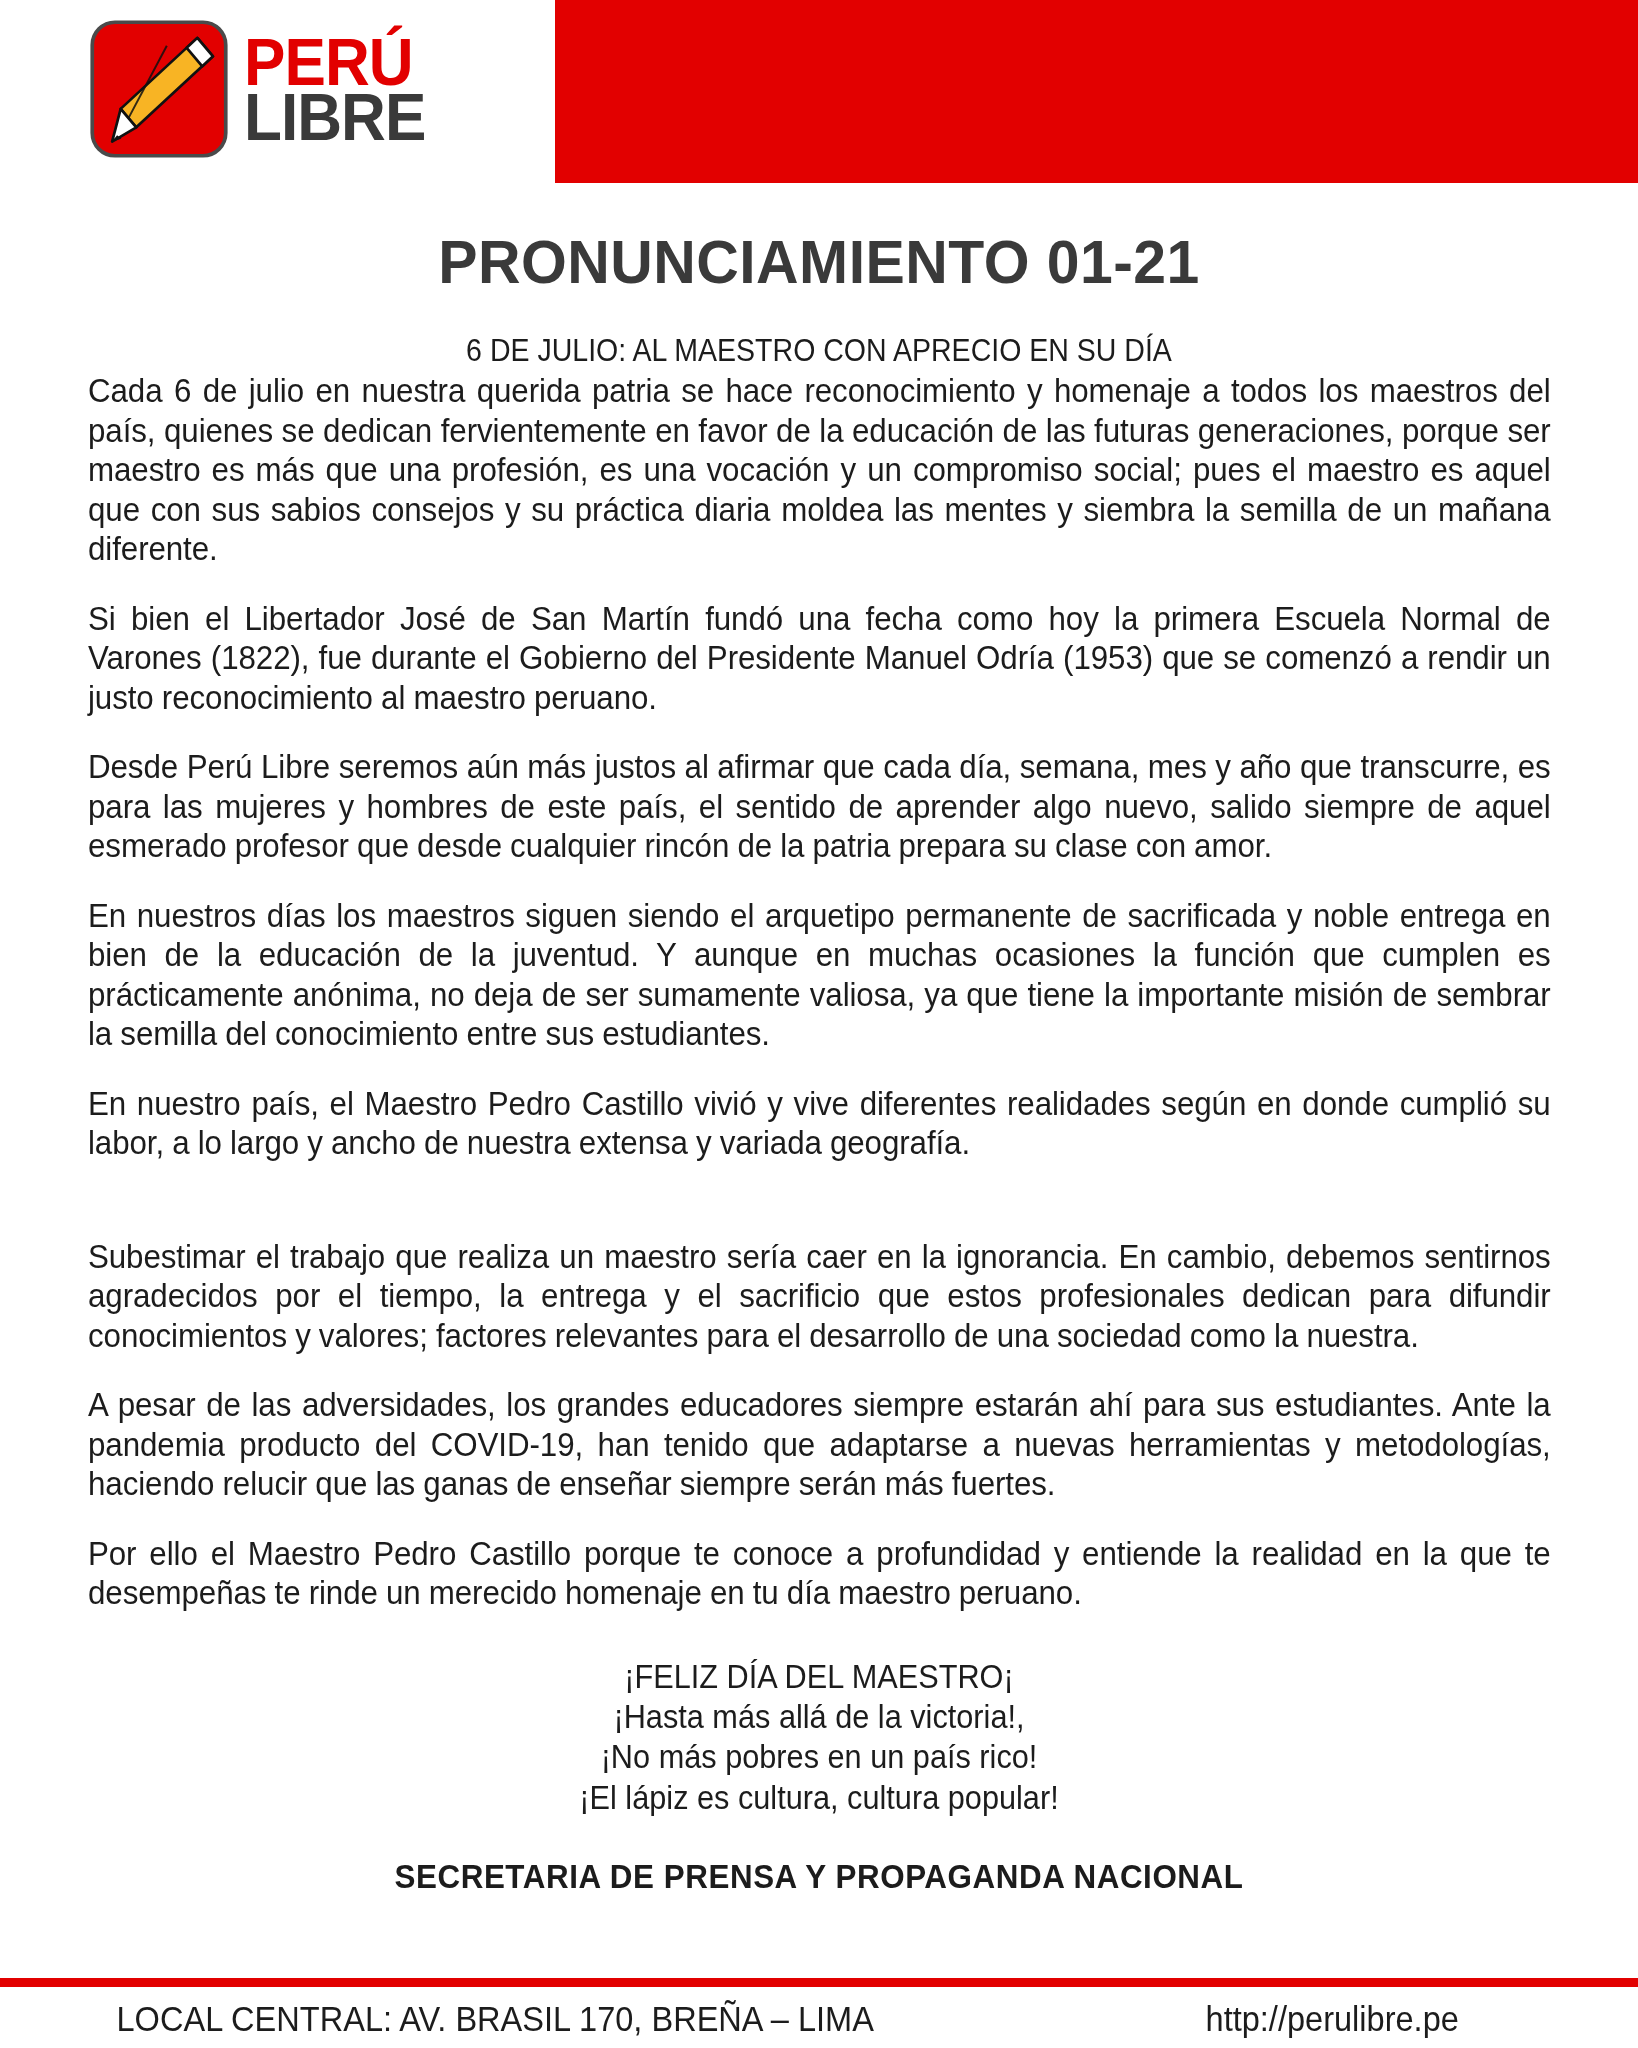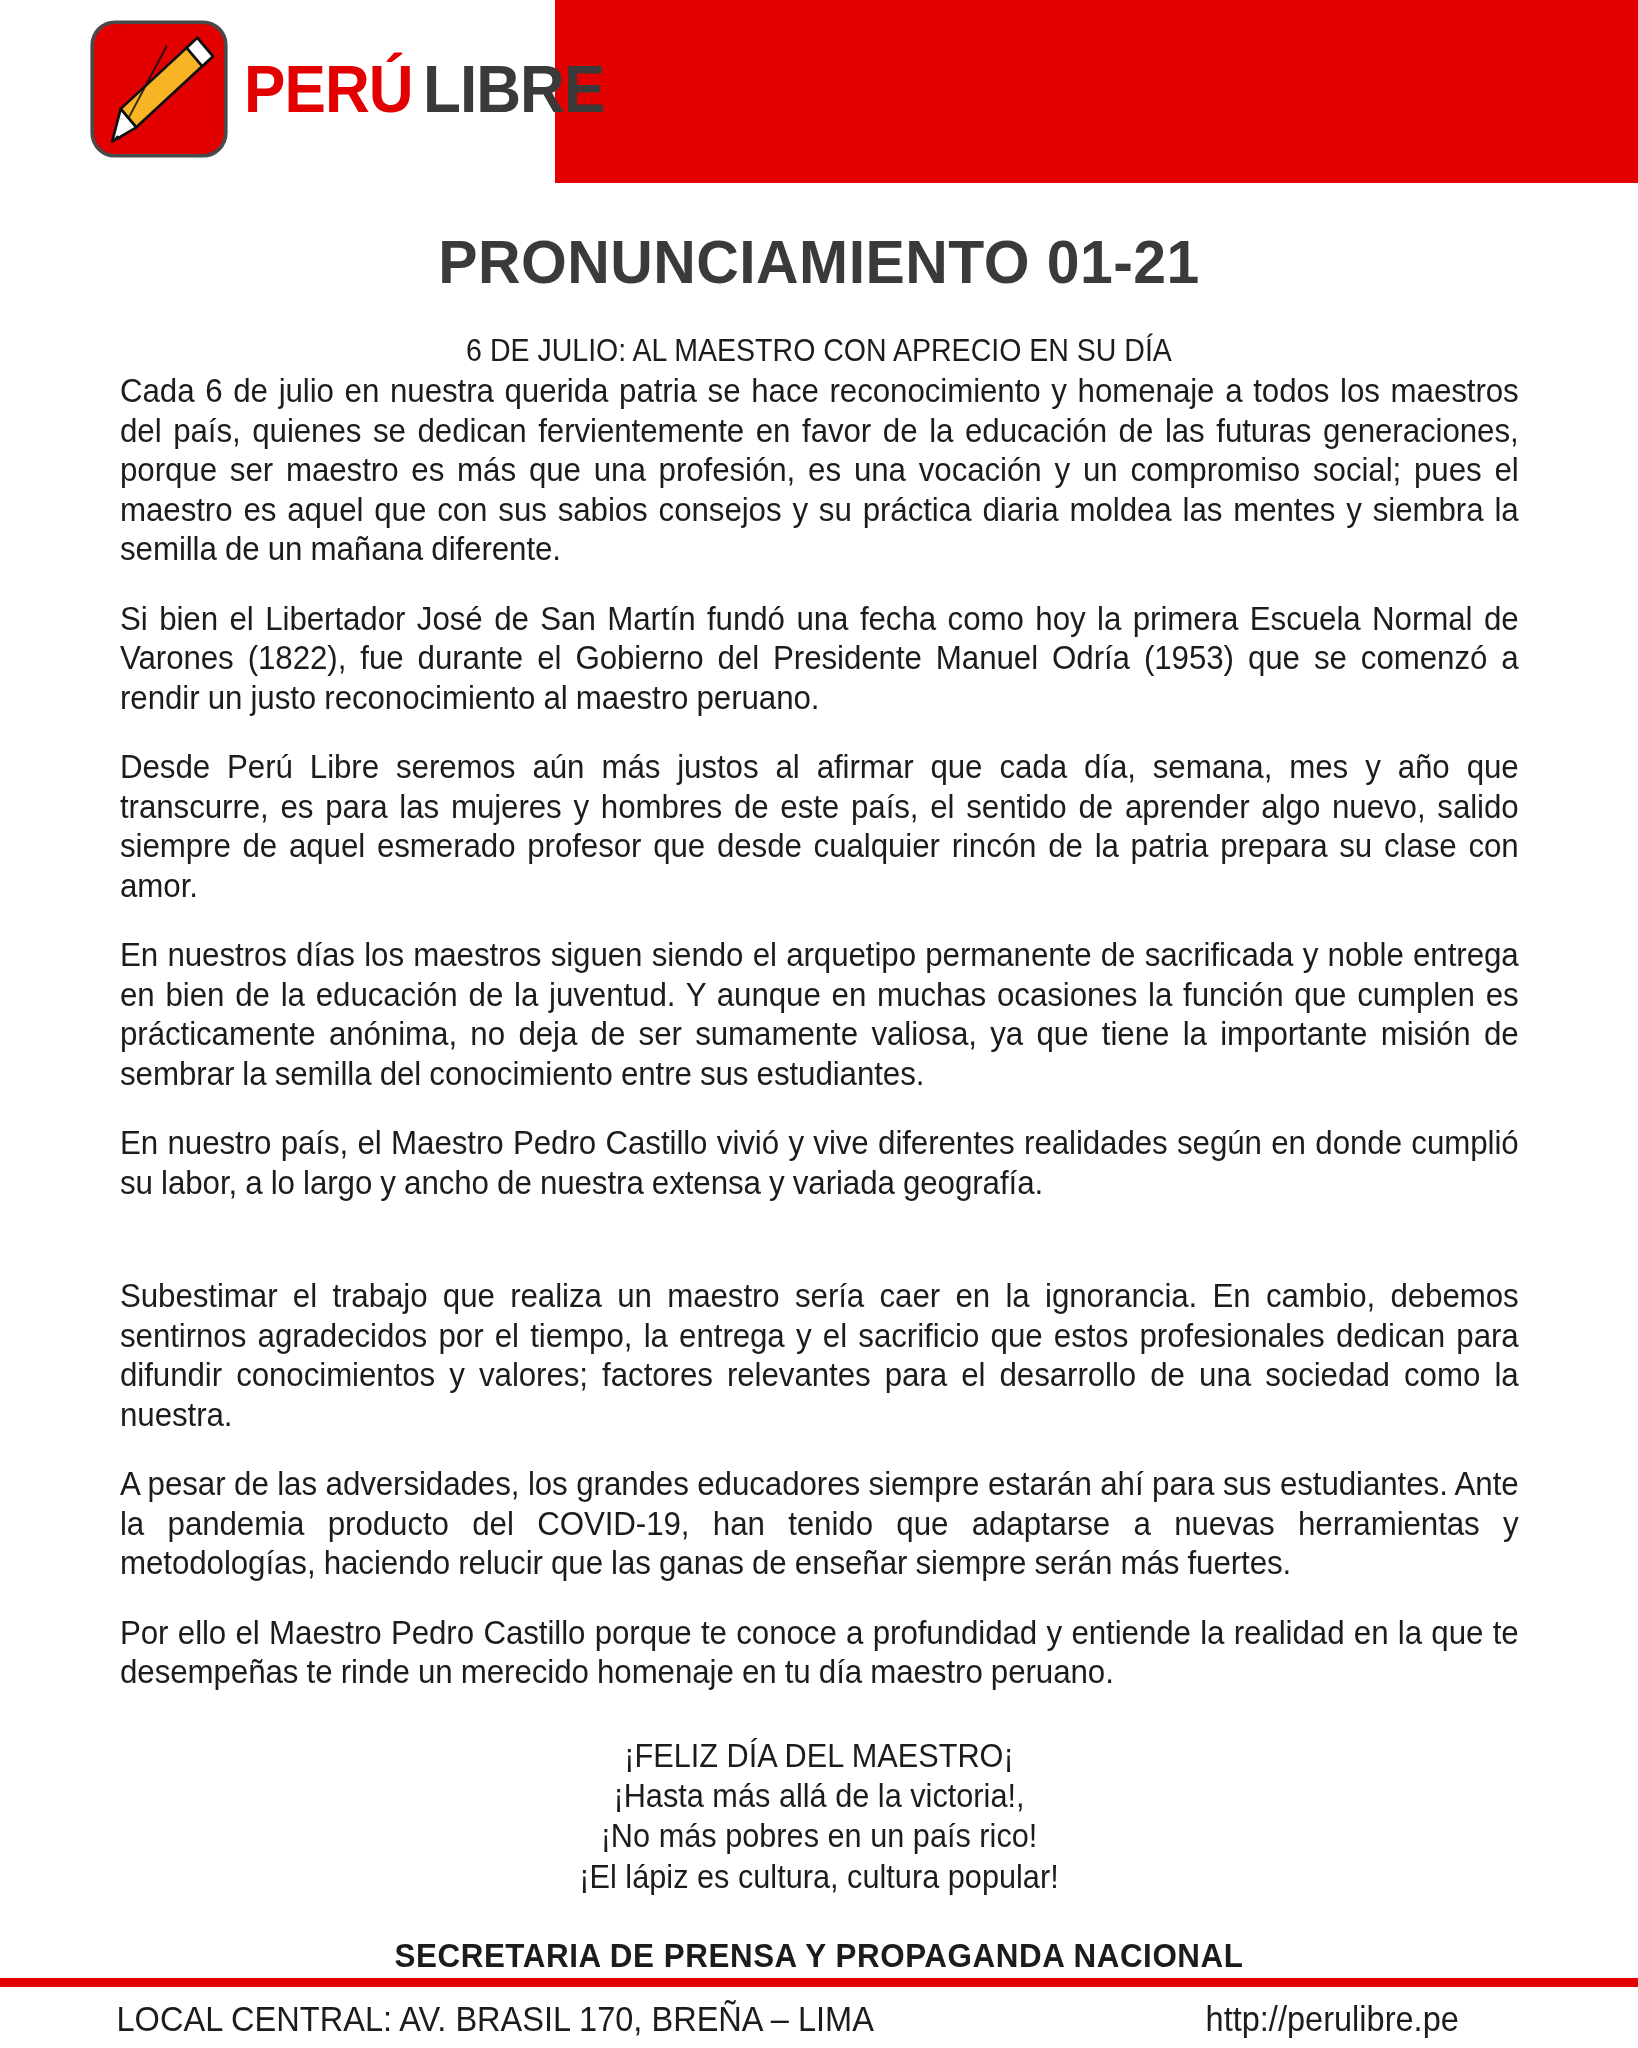--- a/index.html
+++ b/index.html
@@ -43,21 +43,21 @@
     gap: 14px;
     z-index: 3;
   }
   .logo-mark {
     width: 142px;
     height: 142px;
     display: block;
   }
   .logo-words {
     display: flex;
-    flex-direction: row;
+    flex-direction: column;
     line-height: 0.84;
     margin-top: 2px;
   }
   .logo-word {
     font-family: "Liberation Sans Narrow", "Liberation Sans", sans-serif;
     font-weight: bold;
     font-size: 66px;
     letter-spacing: -1px;
     transform: scaleX(0.94);
     transform-origin: left center;
@@ -74,21 +74,21 @@
     font-weight: bold;
     font-size: 62px;
     letter-spacing: 0.5px;
     color: #3A3A3A;
     transform: scaleX(0.95);
   }
 
   
   .content {
     margin: 0 auto;
-    padding: 0 120px;
+    padding: 0 88px;
     box-sizing: border-box;
     width: 1638px;
     color: #1c1c1c;
   }
   .subtitle {
     text-align: center;
     font-family: "Liberation Sans Narrow", "Liberation Sans", sans-serif;
     font-size: 31px;
     margin-top: 36px;
     margin-bottom: 0;

